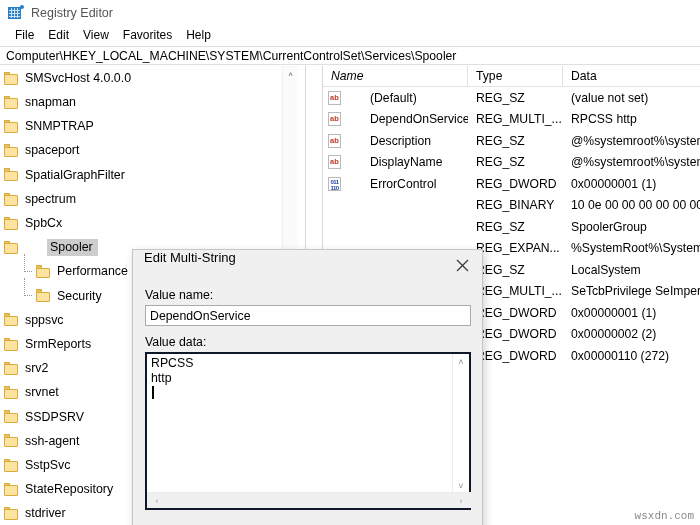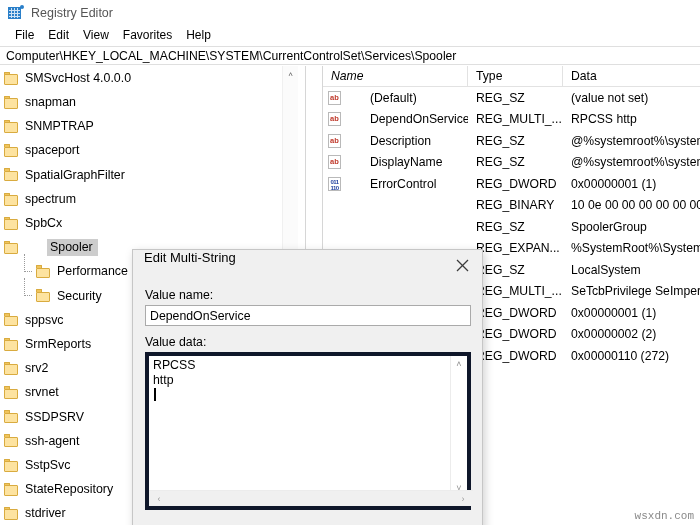--- a/index.html
+++ b/index.html
@@ -365,21 +365,21 @@
     font-size: 12.3px;
     color: #000000;
     padding-left: 4px;
     outline: none;
   }
 
   #value-data-wrap {
     position: absolute;
     left: 12px; top: 102px;
     width: 326px; height: 158px;
-    border: 4px solid #0f172a;
+    border: 2px solid #0f172a;
     background: #ffffff;
     box-sizing: border-box;
   }
   #value-data-text {
     position: absolute;
     left: 0; top: 0;
     width: 308px; height: 140px;
     border: none;
     outline: none;
     resize: none;

